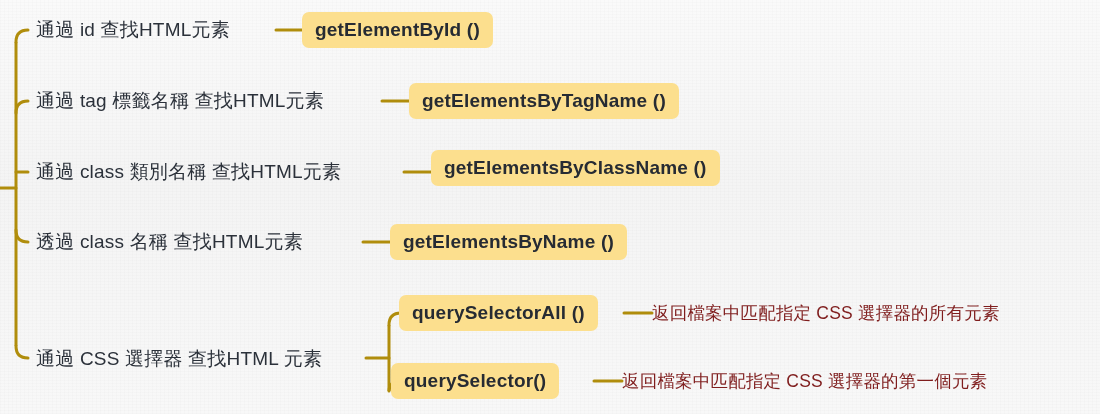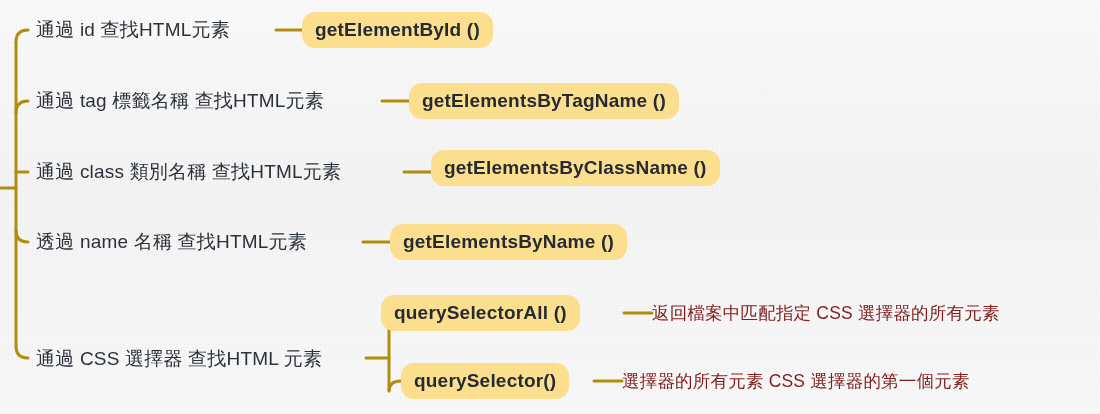--- a/index.html
+++ b/index.html
@@ -48,21 +48,21 @@
     color: #7f1d1d;
     white-space: nowrap;
     transform: translateY(-50%);
   }
   .badge {
     position: absolute;
     display: inline-flex;
     align-items: center;
     height: 36px;
     padding: 0 13px;
-    border-radius: 13px;
+    border-radius: 7px;
     background: #fcdf8e;
     color: #262b33;
     font-size: 19px;
     font-weight: 700;
     letter-spacing: 0.2px;
     white-space: nowrap;
     transform: translateY(-50%);
     box-sizing: border-box;
   }
 </style>
@@ -100,24 +100,24 @@
 
   <div class="node-label" style="left:36px; top:30px;">通過 id 查找HTML元素</div>
   <div class="badge" style="left:302px; top:30px;">getElementById ()</div>
 
   <div class="node-label" style="left:36px; top:101px;">通過 tag 標籤名稱 查找HTML元素</div>
   <div class="badge" style="left:409px; top:101px;">getElementsByTagName ()</div>
 
   <div class="node-label" style="left:36px; top:172px;">通過 class 類別名稱 查找HTML元素</div>
   <div class="badge" style="left:431px; top:168px;">getElementsByClassName ()</div>
 
-  <div class="node-label" style="left:36px; top:242px;">透過 name 名稱 查找HTML元素</div>
+  <div class="node-label" style="left:36px; top:242px;">透過 class 名稱 查找HTML元素</div>
   <div class="badge" style="left:390px; top:242px;">getElementsByName ()</div>
 
   <div class="node-label" style="left:36px; top:359px;">通過 CSS 選擇器 查找HTML 元素</div>
 
-  <div class="badge" style="left:381px; top:313px;">querySelectorAll ()</div>
+  <div class="badge" style="left:399px; top:313px;">querySelectorAll ()</div>
   <div class="desc-label" style="left:652px; top:313px;">返回檔案中匹配指定 CSS 選擇器的所有元素</div>
 
-  <div class="badge" style="left:401px; top:381px;">querySelector()</div>
-  <div class="desc-label" style="left:622px; top:381px;">選擇器的所有元素 CSS 選擇器的第一個元素</div>
+  <div class="badge" style="left:391px; top:381px;">querySelector()</div>
+  <div class="desc-label" style="left:622px; top:381px;">返回檔案中匹配指定 CSS 選擇器的第一個元素</div>
 
 </div>
 
 </body></html>

